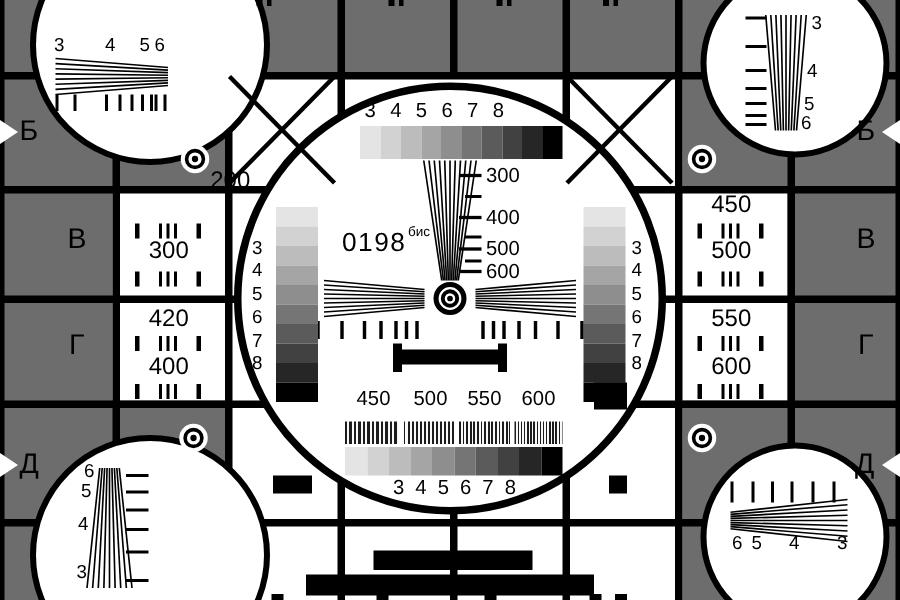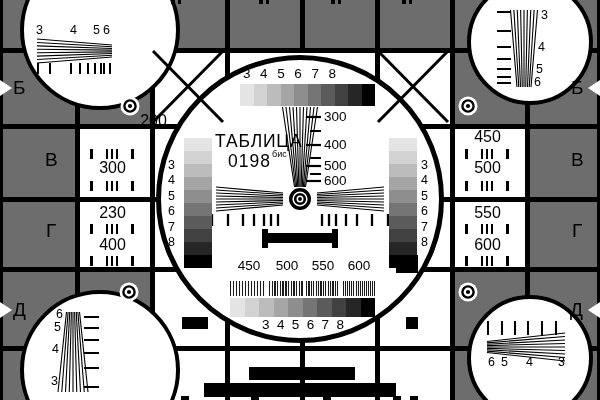--- a/index.html
+++ b/index.html
@@ -286,41 +286,40 @@
   <span class="wmark" style="top:110px;">300</span>
   <span class="wmark" style="top:138px;">400</span>
   <span class="wmark" style="top:159px;">500</span>
   <span class="wmark" style="top:174px;">600</span>
 
   <span class="freqlabel" style="left:231px;top:259px;">450</span>
   <span class="freqlabel" style="left:269px;top:259px;">500</span>
   <span class="freqlabel" style="left:305px;top:259px;">550</span>
   <span class="freqlabel" style="left:341px;top:259px;">600</span>
 
-  <span class="abs" style="left:215px;top:131px;font-size:17.5px;letter-spacing:0.8px;">ТАБЛИЦА</span>
   <span class="abs" style="left:228px;top:151px;font-size:17.5px;letter-spacing:1px;">0198</span>
   <span class="abs" style="left:272px;top:149px;font-size:9px;">бис</span>
 
   <span class="reslabel" style="left:75px;top:113px;margin-left:41px;">200</span>
   <div class="ticks5" style="left:90px;top:149px;width:44px;height:10px;">
       <div style="left: 0px;"></div>
       <div style="left: 15.5px;"></div>
       <div style="left: 20.5px;"></div>
       <div style="left: 25.5px;"></div>
       <div style="left: 41px;"></div>
     </div>
   <span class="reslabel" style="left:75px;top:160px;">300</span>
   <div class="ticks5" style="left:90px;top:181px;width:44px;height:10px;">
       <div style="left: 0px;"></div>
       <div style="left: 15.5px;"></div>
       <div style="left: 20.5px;"></div>
       <div style="left: 25.5px;"></div>
       <div style="left: 41px;"></div>
     </div>
-  <span class="reslabel" style="left:75px;top:205px;">230</span>
+  <span class="reslabel" style="left:75px;top:205px;">420</span>
   <div class="ticks5" style="left:90px;top:224px;width:44px;height:10px;">
       <div style="left: 0px;"></div>
       <div style="left: 15.5px;"></div>
       <div style="left: 20.5px;"></div>
       <div style="left: 25.5px;"></div>
       <div style="left: 41px;"></div>
     </div>
   <span class="reslabel" style="left:75px;top:237px;">400</span>
   <div class="ticks5" style="left:90px;top:256px;width:44px;height:10px;">
       <div style="left: 0px;"></div>

